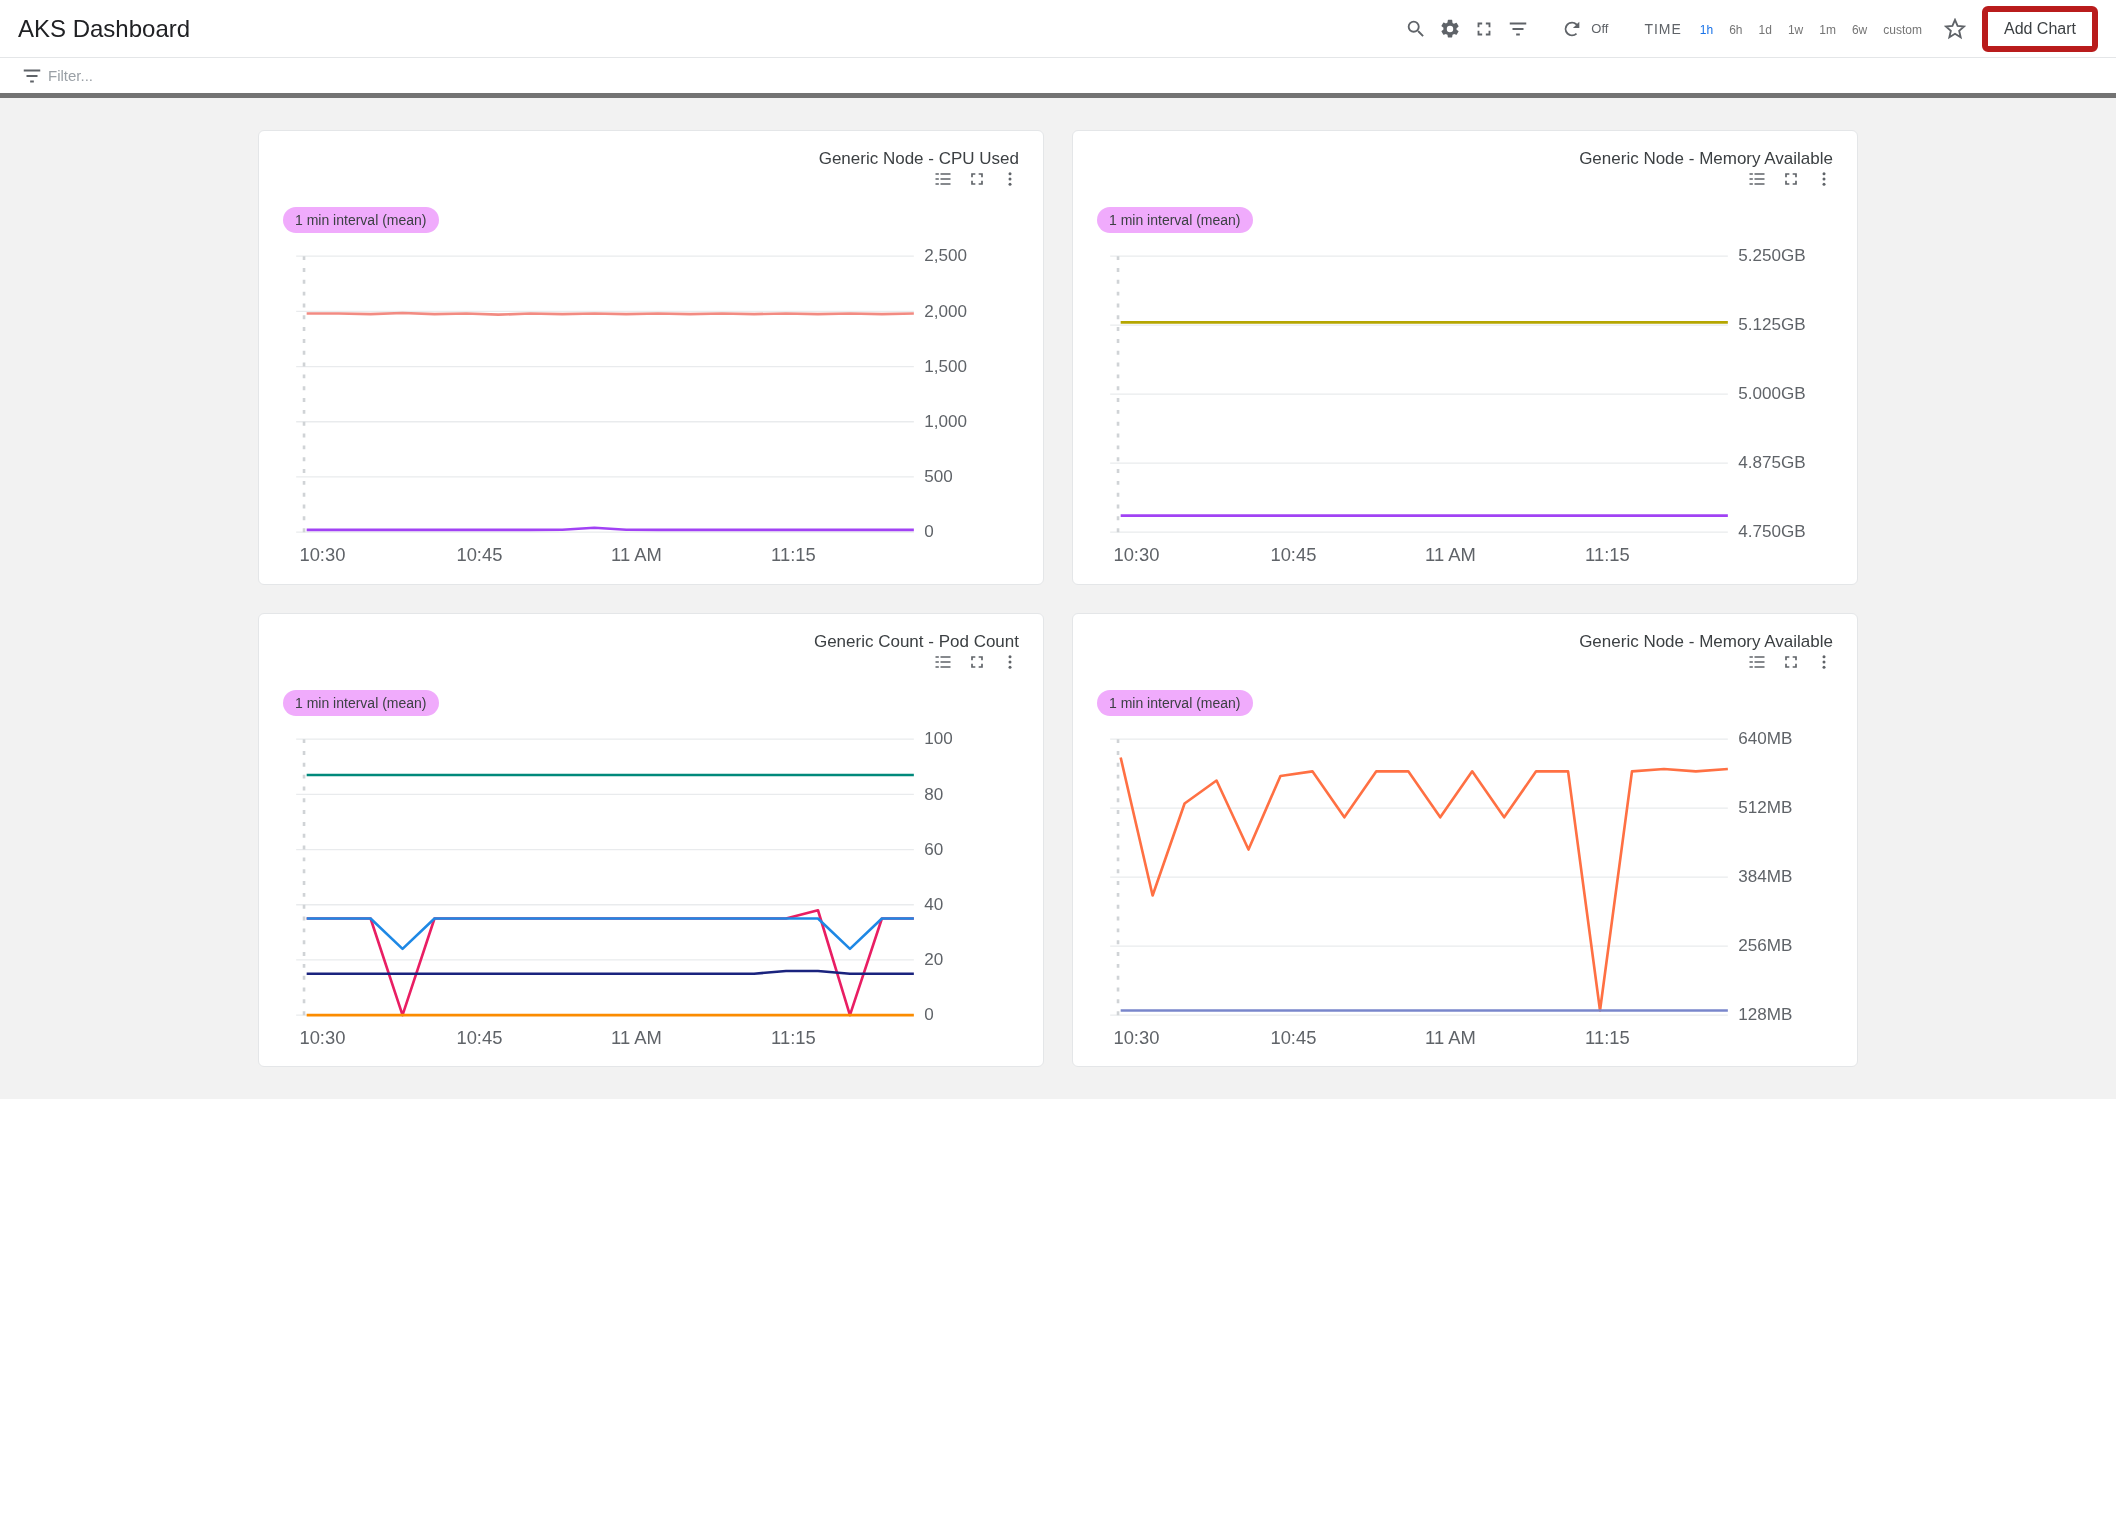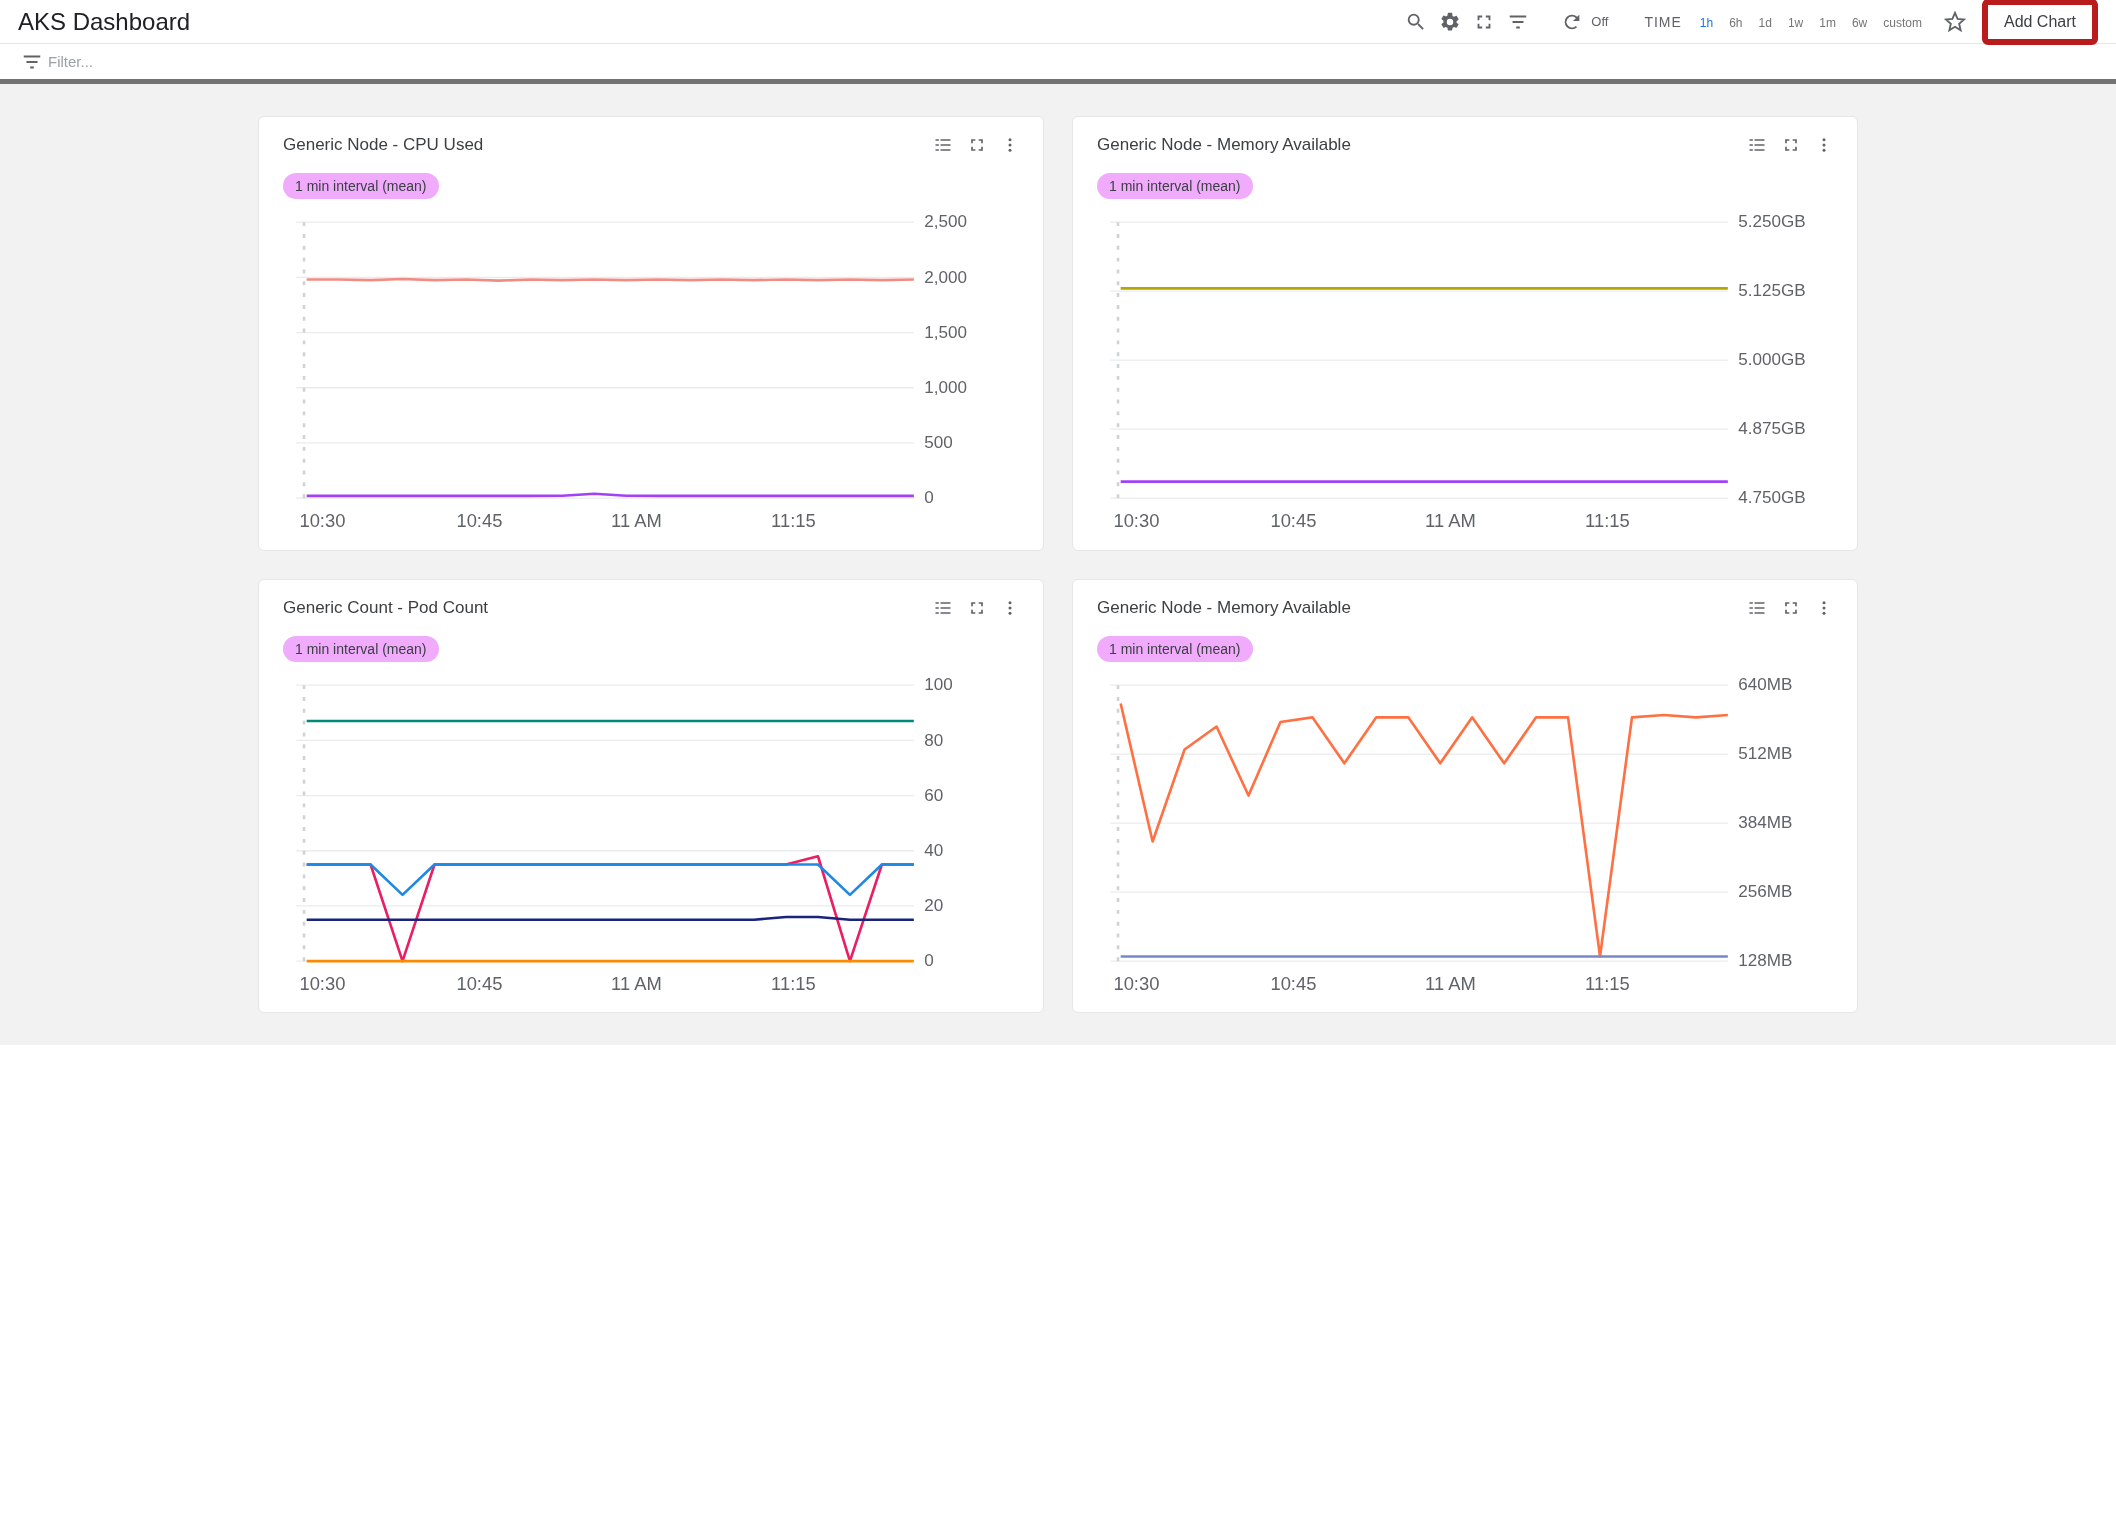--- a/index.html
+++ b/index.html
@@ -1,36 +1,36 @@
 <!DOCTYPE html>
 <html><head>
 <meta charset="utf-8">
 <style>
   * { box-sizing: border-box; }
   html, body { margin:0; padding:0; font-family: "Helvetica Neue", Arial, sans-serif; background:#fff; color:#3c4043; }
-  .topbar { display:flex; align-items:center; height:44px; padding:0 18px; border-bottom:1px solid #e4e6e8; }
+  .topbar { display:flex; align-items:center; height:58px; padding:0 18px; border-bottom:1px solid #e4e6e8; }
   .title { font-size:24px; color:#202124; flex:0 0 auto; }
   .spacer { flex:1; }
   .icon-btn { width:34px; height:34px; display:flex; align-items:center; justify-content:center; color:#5f6368; cursor:pointer; border-radius:4px; }
   .icon-btn svg { width:22px; height:22px; fill:currentColor; }
   .time-group { display:flex; align-items:center; gap:4px; margin-left:8px; }
   .time-label { font-size:14px; color:#5f6368; letter-spacing:1px; margin:0 6px; }
   .time-item { font-size:12px; color:#757575; padding:4px 8px; cursor:pointer; border-radius:4px; }
   .time-item.active { color:#1a73e8; }
   .off-label { font-size:13px; color:#5f6368; margin-left:2px; margin-right:22px;}
   .add-chart { border:6px solid #b91c1c; background:#fff; font-size:16px; color:#3c4043; padding:8px 16px; border-radius:6px; cursor:pointer; margin-left:10px; }
 
   .filterbar { display:flex; align-items:center; height:40px; padding:0 18px; border-bottom:5px solid #737373; }
   .filterbar input { border:none; outline:none; font-size:15px; color:#5f6368; flex:1; background:transparent; }
   .filterbar input::placeholder{color:#9aa0a6;}
 
   .board { background:#f2f2f2; padding:32px; }
   .grid { display:grid; grid-template-columns:1fr 1fr; gap:28px; max-width:1600px; margin:0 auto;}
   .card { background:#fff; border:1px solid #e4e6e8; border-radius:6px; padding:18px 24px 12px 24px; position:relative; }
-  .card-head { display:flex; align-items:flex-start; }
+  .card-head { display:flex; align-items:flex-end;flex-direction:column; }
   .card-title { font-size:17px; color:#3c4043; font-weight:500;}
   .card-head .spacer{flex:1;}
   .badge { display:inline-block; background:#f0abfc; color:#3c4043; font-size:14px; padding:5px 12px; border-radius:14px; margin-top:14px; }
   .chart-wrap { margin-top:10px; }
   svg.chart { width:100%; height:auto; display:block; }
   .ytick { font: 13px sans-serif; fill:#5f6368; }
   .xtick { font: 14px sans-serif; fill:#5f6368; }
   .gridline { stroke:#e9ebed; stroke-width:1; }
   .left-dash { stroke:#d0d3d6; stroke-width:2; stroke-dasharray:3 6; }
   .card-icons { display:flex; gap:14px; align-items:center;}

